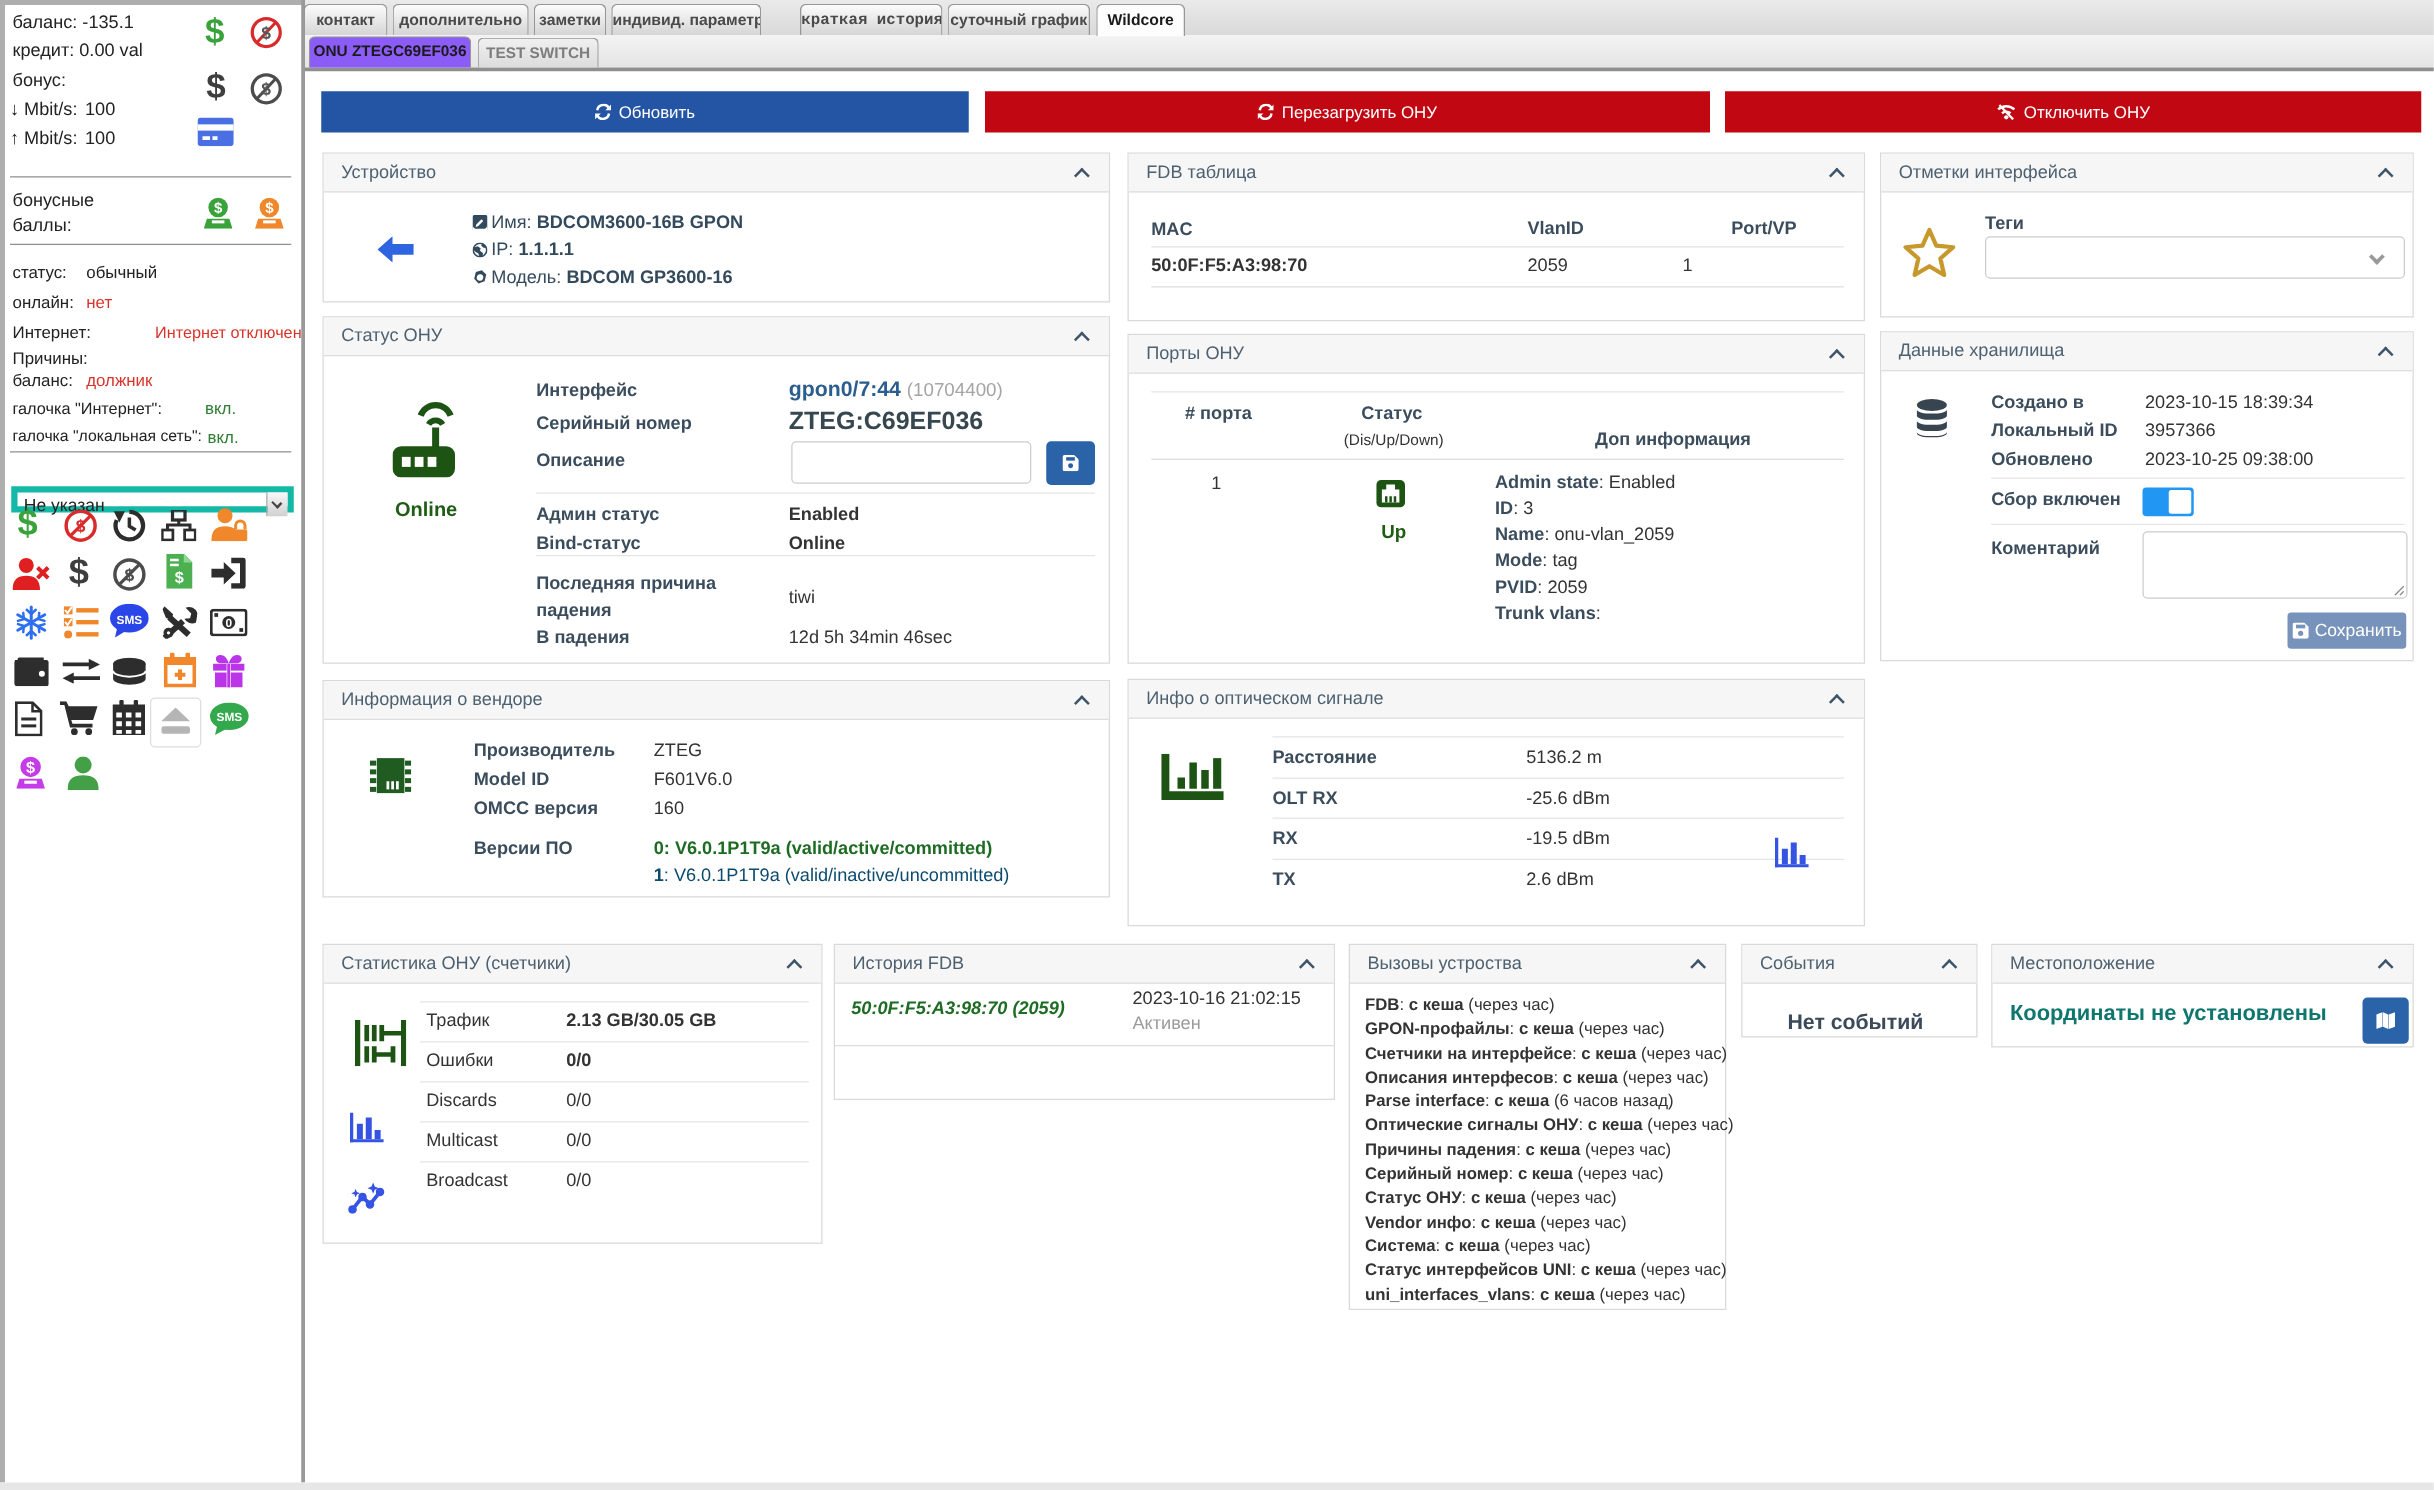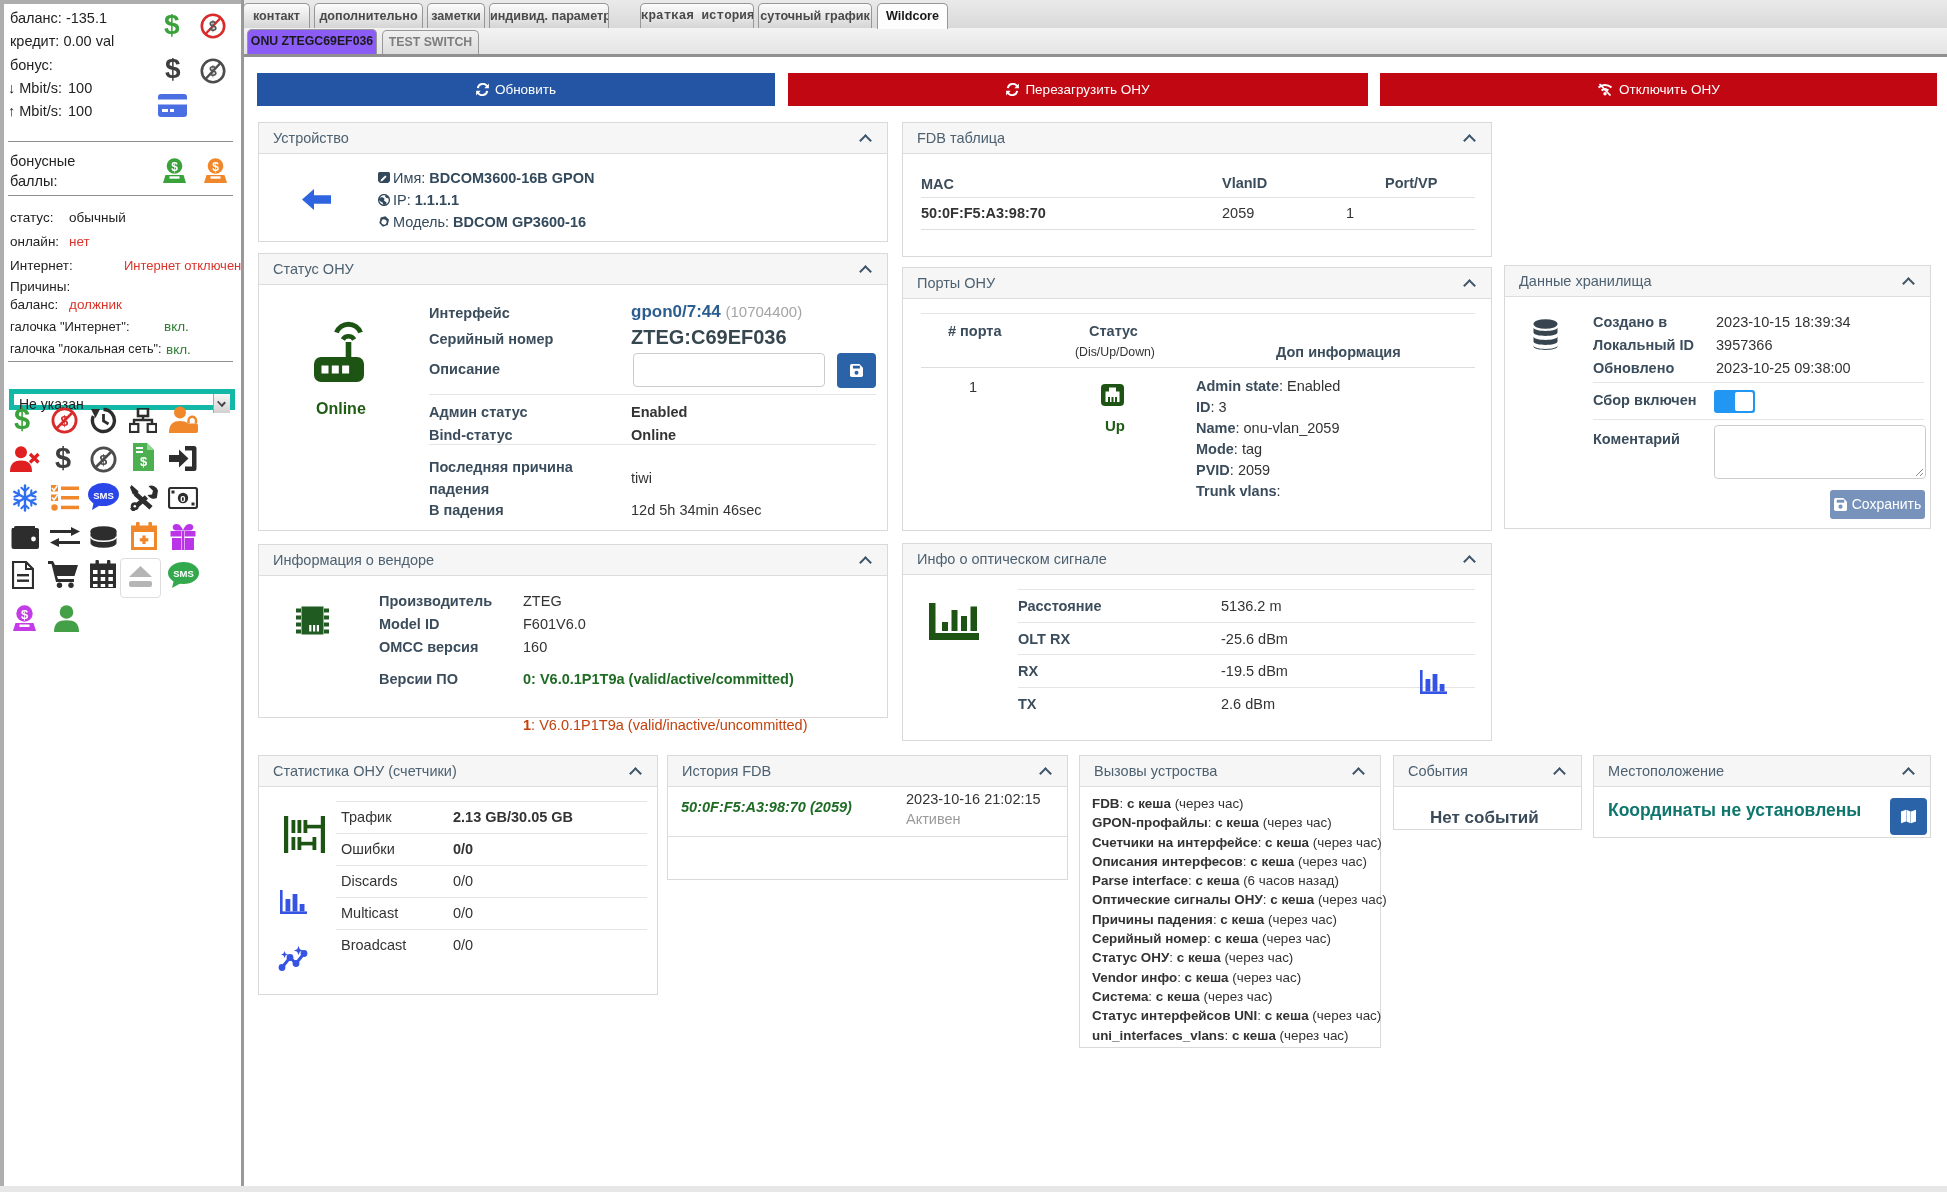--- a/index.html
+++ b/index.html
@@ -419,21 +419,21 @@
         </g>
       </svg>
     <div class="lb" style="left:120px; top:48px;">Производитель</div>
       <div class="t" style="left:264px; top:48px;">ZTEG</div>
     <div class="lb" style="left:120px; top:71px;">Model ID</div>
       <div class="t" style="left:264px; top:71px;">F601V6.0</div>
     <div class="lb" style="left:120px; top:94px;">OMCC версия</div>
       <div class="t" style="left:264px; top:94px;">160</div>
     <div class="lb" style="left:120px; top:126px;">Версии ПО</div>
     <div class="abs nowr" style="left:264px; top:126px; font-size:14.5px; font-weight:bold; color:#1e6b23;">0: V6.0.1P1T9a (valid/active/committed)</div>
-    <div class="abs nowr" style="left:264px; top:148px; font-size:14.5px; color:#c2410c;margin-top:24px;"><b>1</b>: V6.0.1P1T9a (valid/inactive/uncommitted)</div>
+    <div class="abs nowr" style="left:264px; top:148px; font-size:14.5px; color:#0c4a6e;"><b>1</b>: V6.0.1P1T9a (valid/inactive/uncommitted)</div>
   </div>
 
   <div class="panel" id="p-fdb" style="left:902px; top:122px; width:590px; height:135px;">
     <div class="phead">FDB таблица<span class="chev"></span></div>
     <div class="lb" style="left:18px; top:53px;">MAC</div>
     <div class="lb" style="left:319px; top:52px;">VlanID</div>
     <div class="lb" style="left:482px; top:52px;">Port/VP</div>
     <div class="hl" style="left:18px; top:74px; width:554px; background:#e2e2e2;"></div>
     <div class="t b" style="left:18px; top:82px;">50:0F:F5:A3:98:70</div>
     <div class="t" style="left:319px; top:82px;">2059</div>
@@ -495,20 +495,32 @@
         <g fill="#3654e3">
           <rect x="0" y="0" width="2.6" height="24"></rect>
           <rect x="0" y="21.4" width="27" height="2.6"></rect>
           <rect x="5.5" y="9" width="4.8" height="12.4"></rect>
           <rect x="12.6" y="4" width="4.8" height="17.4"></rect>
           <rect x="19.7" y="14" width="4.8" height="7.4"></rect>
         </g>
       </svg>
   </div>
 
+  <div class="panel" id="p-tags" style="left:1504px; top:122px; width:427px; height:132px;">
+    <div class="phead">Отметки интерфейса<span class="chev"></span></div>
+    <svg class="ic" style="left:17px; top:58px;" width="43" height="41" viewBox="0 0 43 41">
+        <path d="M21.5 3 L27 15.5 L40.5 16.8 L30.3 25.8 L33.3 39 L21.5 32 L9.7 39 L12.7 25.8 L2.5 16.8 L16 15.5 Z" fill="none" stroke="#c7992d" stroke-width="3.4" stroke-linejoin="round"></path>
+      </svg>
+    <div class="lb" style="left:83px; top:48px;">Теги</div>
+    <div class="abs" style="left:83px; top:66px; width:336px; height:34px; border:1px solid #ccc; border-radius:4px; background:#fff;">
+      <div style="position:absolute; right:14px; top:10px; width:13px; height:13px;">
+          <div style="position:absolute; left:1px; top:1px; width:9px; height:9px; border:solid #999; border-width:0 3.4px 3.4px 0; transform:rotate(45deg);"></div>
+        </div>
+    </div>
+  </div>
 
   <div class="panel" id="p-store" style="left:1504px; top:265px; width:427px; height:264px;">
     <div class="phead">Данные хранилища<span class="chev"></span></div>
     <svg class="ic" style="left:28px; top:53px;" width="25" height="32" viewBox="0 0 25 32">
         <g fill="#36454f">
           <ellipse cx="12.5" cy="5" rx="12" ry="4.8"></ellipse>
           <path d="M0.5 8.5 C0.5 13 24.5 13 24.5 8.5 V13.5 C24.5 18 0.5 18 0.5 13.5 Z"></path>
           <path d="M0.5 17.5 C0.5 22 24.5 22 24.5 17.5 V22.5 C24.5 27 0.5 27 0.5 22.5 Z"></path>
           <path d="M0.5 26.5 C0.5 31 24.5 31 24.5 26.5 V27.5 C24.5 32 0.5 32 0.5 27.5 Z"></path>
         </g>

